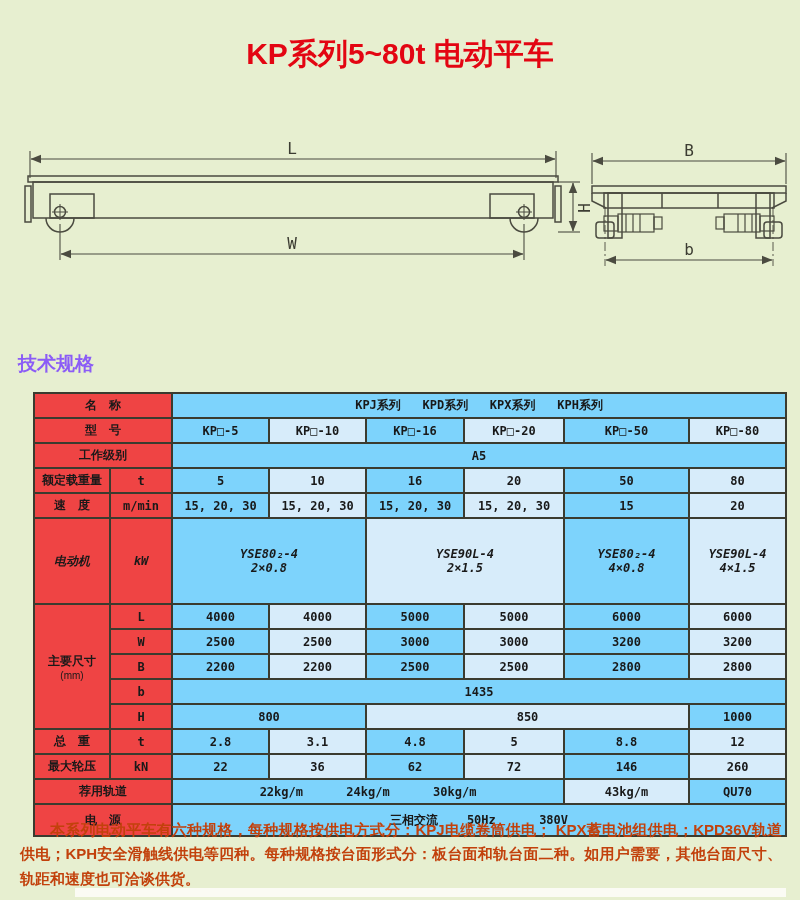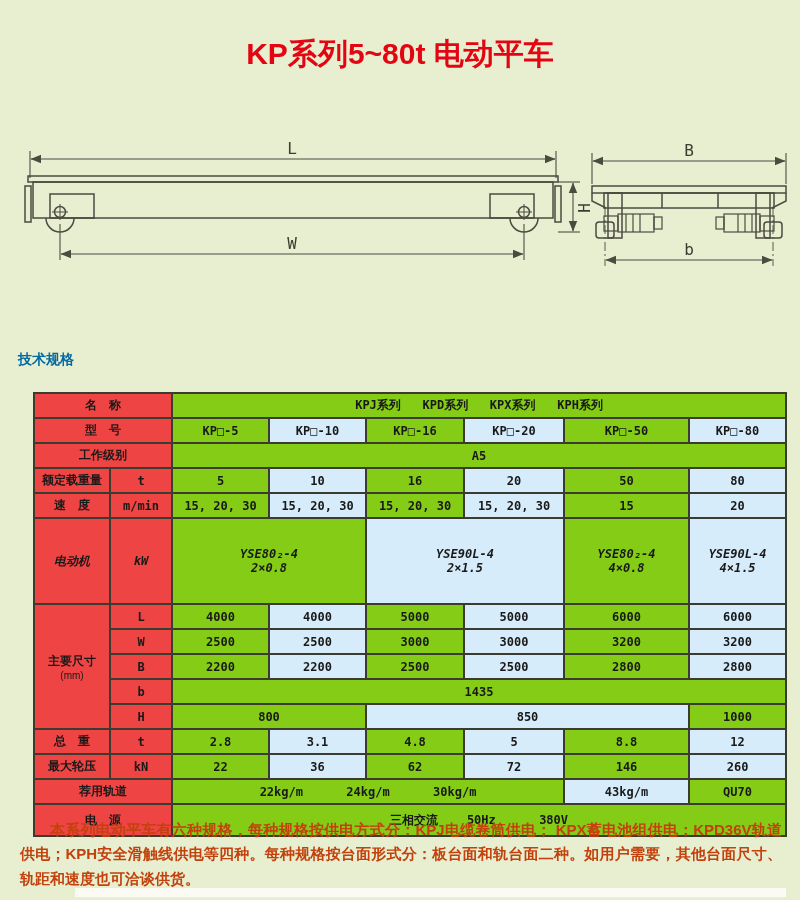--- a/index.html
+++ b/index.html
@@ -1,29 +1,29 @@
 <!DOCTYPE html>
 <html><head>
 <meta charset="utf-8">
 <style>
   html,body{margin:0;padding:0;}
   body{width:800px;height:900px;background:#e7efd0;position:relative;overflow:hidden;
        font-family:"Liberation Sans",sans-serif;}
   .page-title{position:absolute;top:26px;left:0;width:800px;text-align:center;
        font-size:30px;font-weight:bold;color:#e30512;margin-top:8px;}
-  .section-heading{position:absolute;top:351px;left:18px;font-size:14px;font-weight:bold;color:#0369a1;}
+  .section-heading{position:absolute;top:351px;left:18px;font-size:19px;font-weight:bold;color:#8b5cf6;}
   .drawing{position:absolute;top:128px;left:0;}
   table.spec{position:absolute;top:392px;left:33px;width:752px;border-collapse:collapse;table-layout:fixed;}
   table.spec td{border:2px solid #3b3b2f;text-align:center;vertical-align:middle;
        font-size:12px;color:#191919;padding:0;font-weight:bold;white-space:pre;overflow:hidden;}
   table.spec tr{height:25px;}
   table.spec tr.motor-row{height:52px;font-style:italic;}
   table.spec tr.power-row{height:32px;padding-left:12px;}
   .lab{background:#ef4444;}
-  .g{background:#84cc16;}
+  .g{background:#7dd3fc;}
   .b{background:#d7ecfa;}
   .mono{font-family:"DejaVu Sans Mono",monospace;}
   .sub{font-size:10px;font-weight:normal;}
   .footer-text{position:absolute;top:818px;left:20px;width:762px;font-size:15px;line-height:1.62;
        color:#c2410c;text-indent:2em;text-align:justify;font-weight:bold;}
   .bottom-strip{position:absolute;left:75px;top:888px;width:711px;height:9px;background:#fbfbf4;}
 </style>
 </head>
 <body>
 

